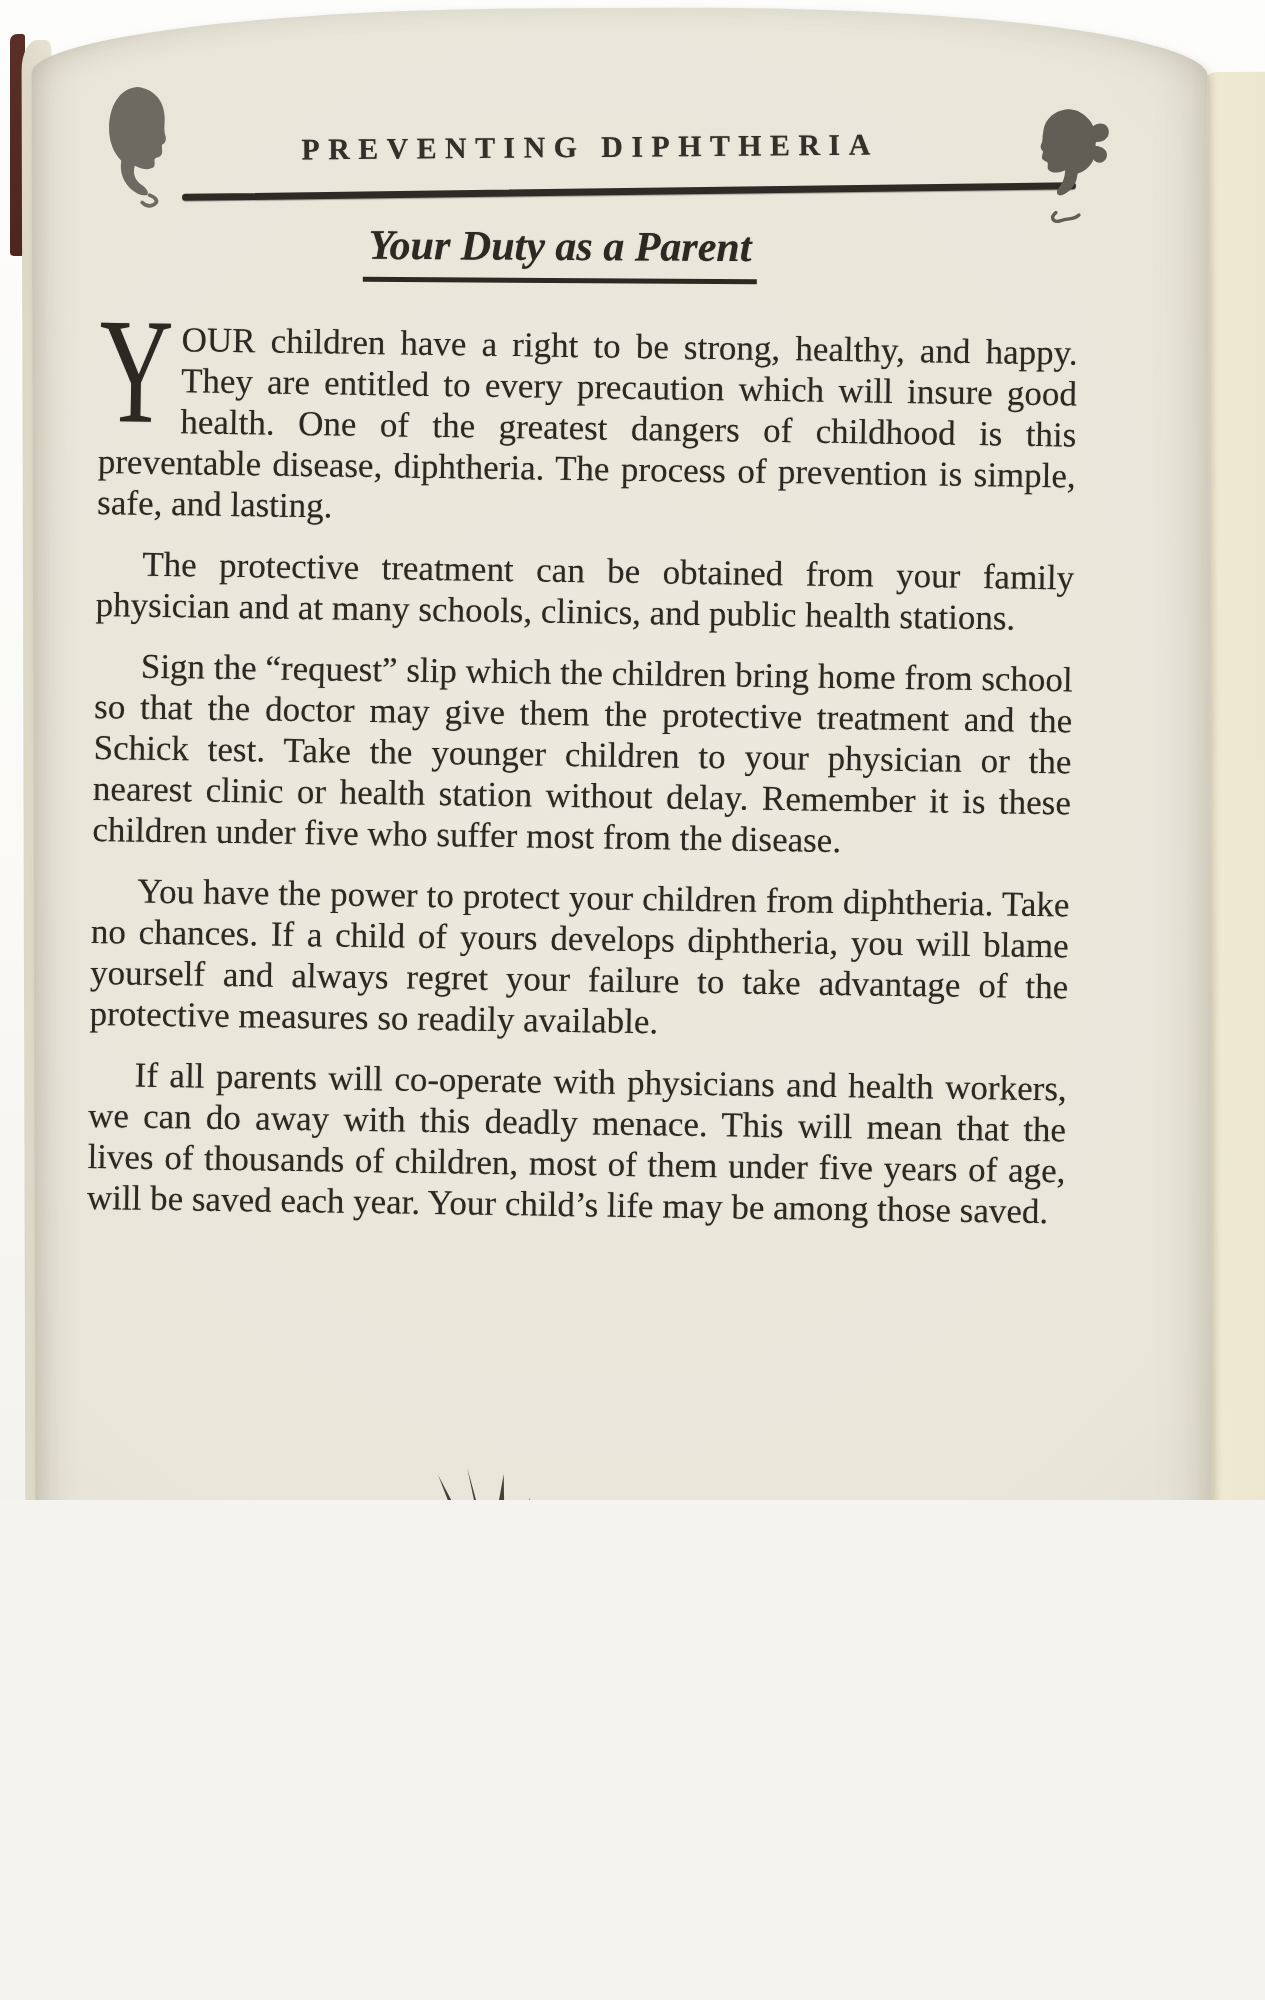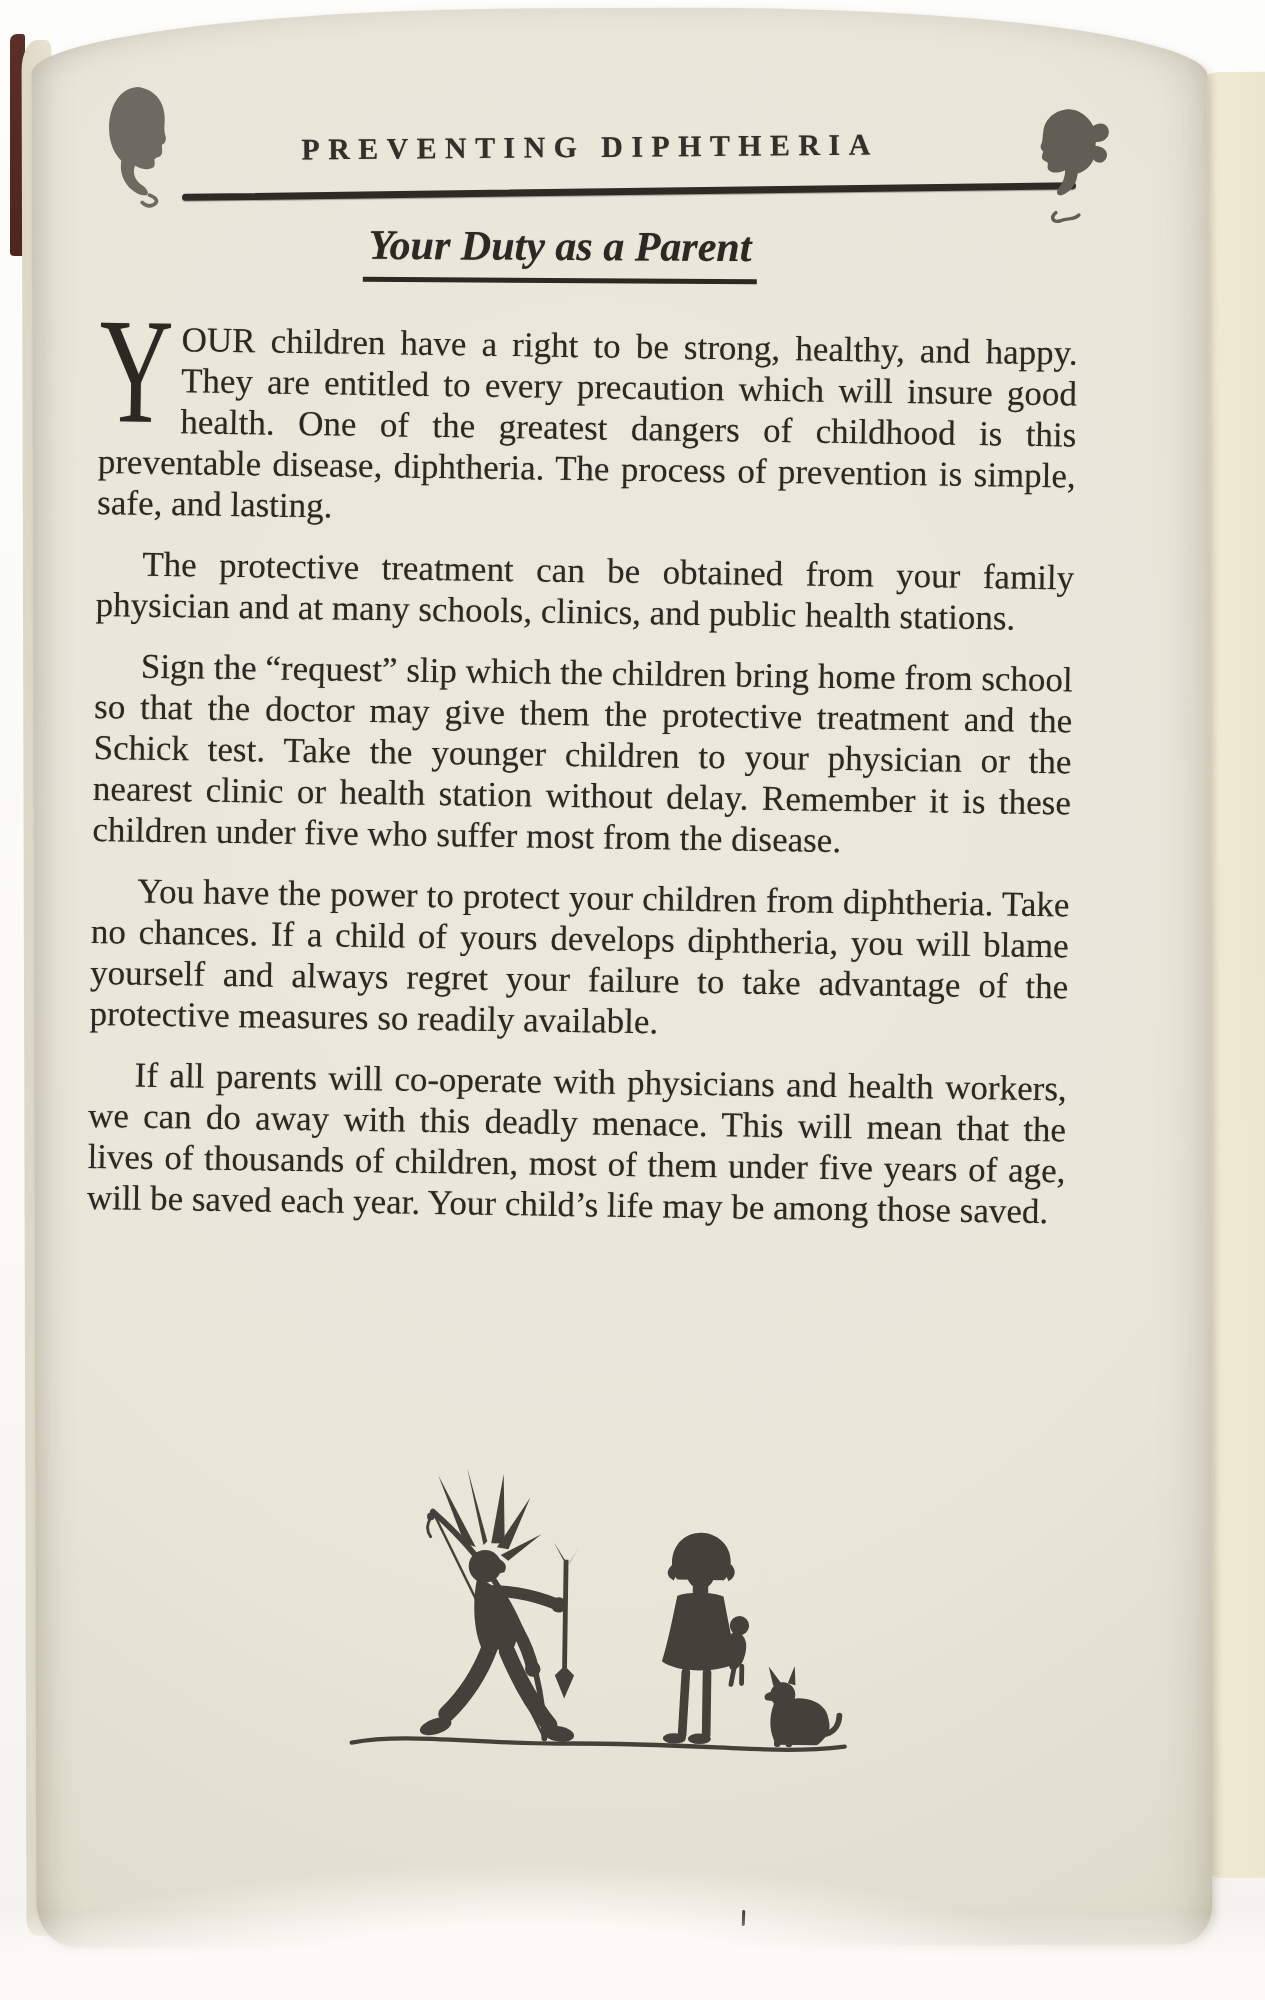--- a/index.html
+++ b/index.html
@@ -1,16 +1,16 @@
 <!DOCTYPE html>
 <html><head>
 <meta charset="utf-8">
 <style>
   html,body{margin:0;padding:0;background:#f4f3ef;}
-  .screen{position:relative;width:1265px;height:2000px;overflow:hidden;
+  .screen{position:relative;width:1265px;height:1500px;overflow:hidden;
           background:linear-gradient(180deg,#fdfdfc 0%,#faf9f6 60%,#f3f2ee 100%);
           font-family:"Liberation Serif","DejaVu Serif",serif;}
 
   
   .cover-edge{position:absolute;left:10px;top:34px;width:15px;height:222px;
               background:linear-gradient(180deg,#5a2f27,#4c261f);border-radius:7px 3px 4px 4px;}
 
   
   .under-page-left{position:absolute;left:24px;top:40px;width:30px;height:1896px;
                    background:linear-gradient(90deg,#ddd8c6,#e7e2d2);

